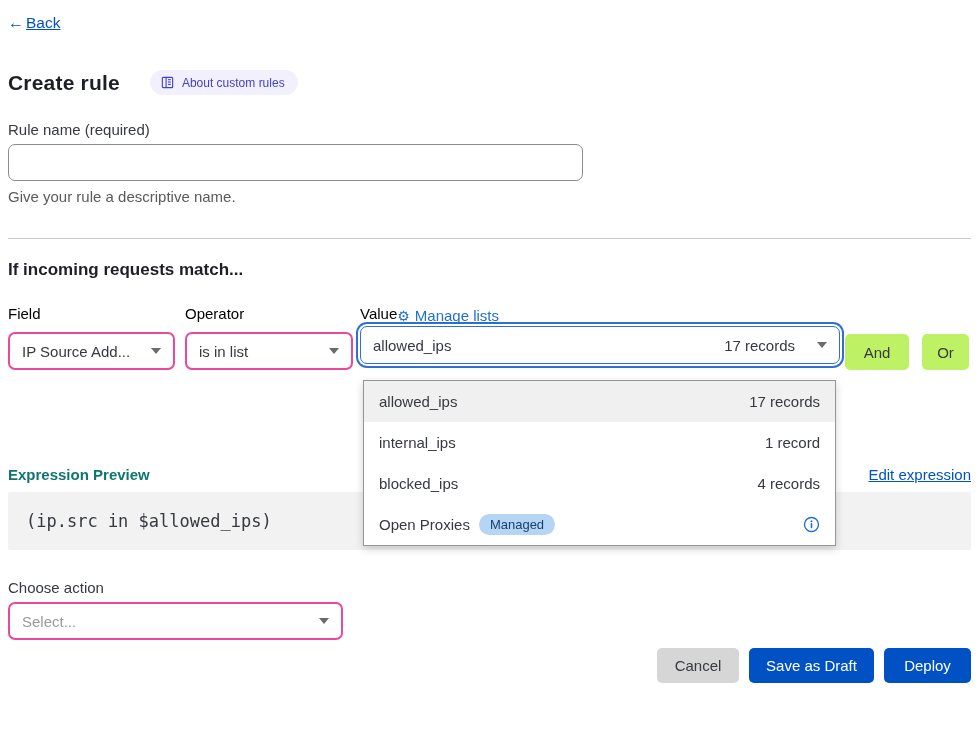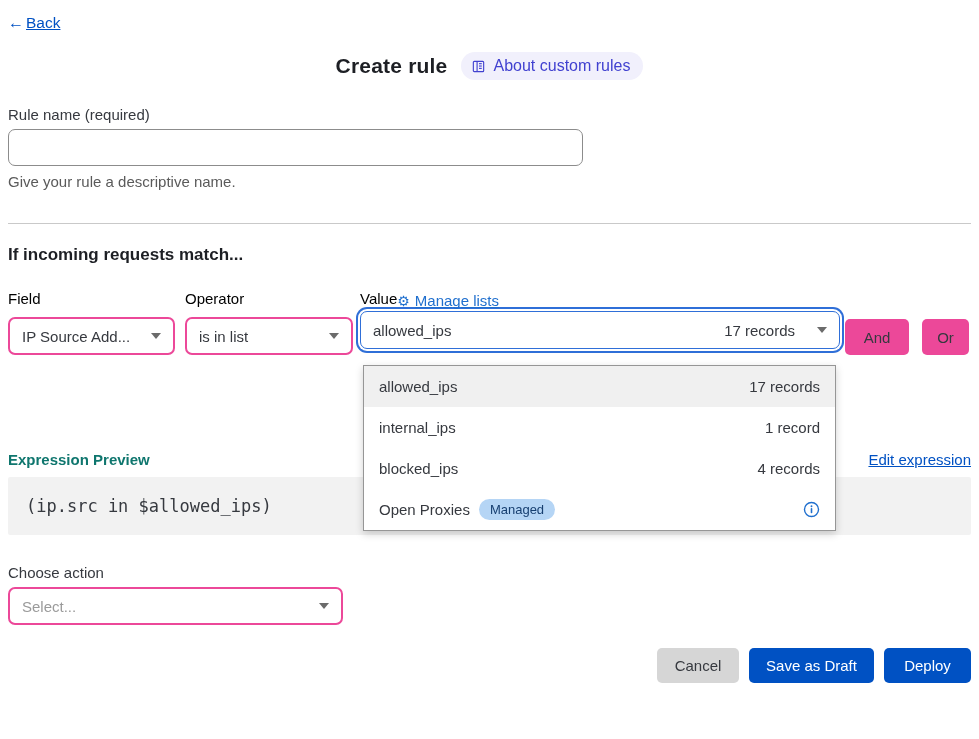--- a/index.html
+++ b/index.html
@@ -12,26 +12,26 @@
   }
 
   
   .back-link {
     display: inline-flex; align-items: center; gap: 2px;
     color: #0051c3; font-size: 15.5px; cursor: pointer;
   }
   .back-link .arrow { text-decoration: none; font-size: 16px; }
   .back-link .txt { text-decoration: underline; }
 
-  .page-header { display: flex; align-items: center; gap: 14px; margin-top: 20px; justify-content: center; }
+  .page-header { display: flex; align-items: center; gap: 30px; margin-top: 38px; }
   .page-title { font-size: 21px; font-weight: bold; color: #1d1f24; letter-spacing: .2px; }
   .about-pill {
     display: inline-flex; align-items: center; gap: 7px;
     background: #f1f0fc; color: #4141d0;
-    font-size: 16px; padding: 5px 13px 5px 10px; border-radius: 14px;
+    font-size: 12px; padding: 5px 13px 5px 10px; border-radius: 14px;
     cursor: pointer;
   }
   .about-pill svg { display: block; }
 
   
   .field-label { font-size: 15px; color: #36393f; margin-bottom: 6px; }
   .rule-name-section { margin-top: 26px; }
   .rule-name-input {
     width: 575px; height: 37px;
     border: 1px solid #8c8c8c; border-radius: 7px;
@@ -71,21 +71,21 @@
     border-top: 6px solid #6b6b6b; flex: 0 0 auto;
   }
   .select.focused {
     border: 1px solid #2f6fd8;
     box-shadow: 0 0 0 2px #ffffff, 0 0 0 4px #2f6fd8;
   }
   .select .records { color: #36393f; margin-left: auto; margin-right: 12px; }
 
   .conj-buttons { display: flex; align-items: flex-end; margin-left: 5px; gap: 13px; padding-bottom: 0; }
   .btn-gray {
-    background: #ec4899; color: #36393f; border: none; border-radius: 5px;
+    background: #bef264; color: #36393f; border: none; border-radius: 5px;
     font-size: 15px; font-family: "Liberation Sans", sans-serif;
     height: 36px; cursor: pointer;
   }
   .btn-and { width: 64px; }
   .btn-or { width: 47px; }
 
   
   .list-dropdown {
     position: absolute; top: 75px; left: 3px; width: 473px;
     background: #fff; border: 1px solid #969696;

